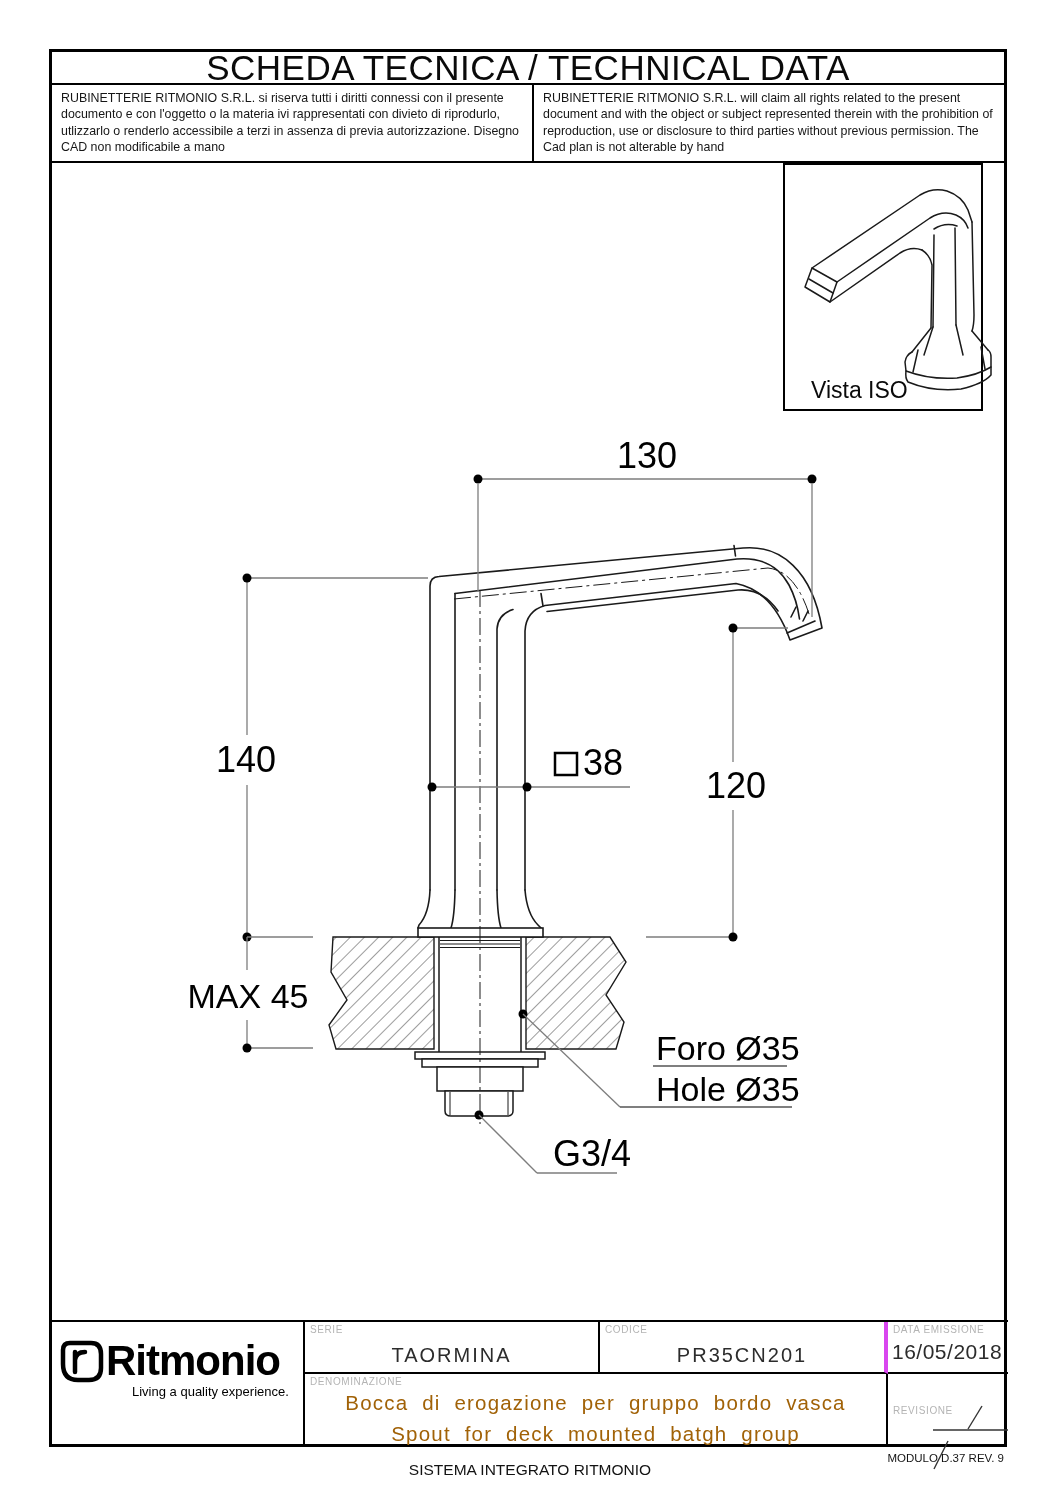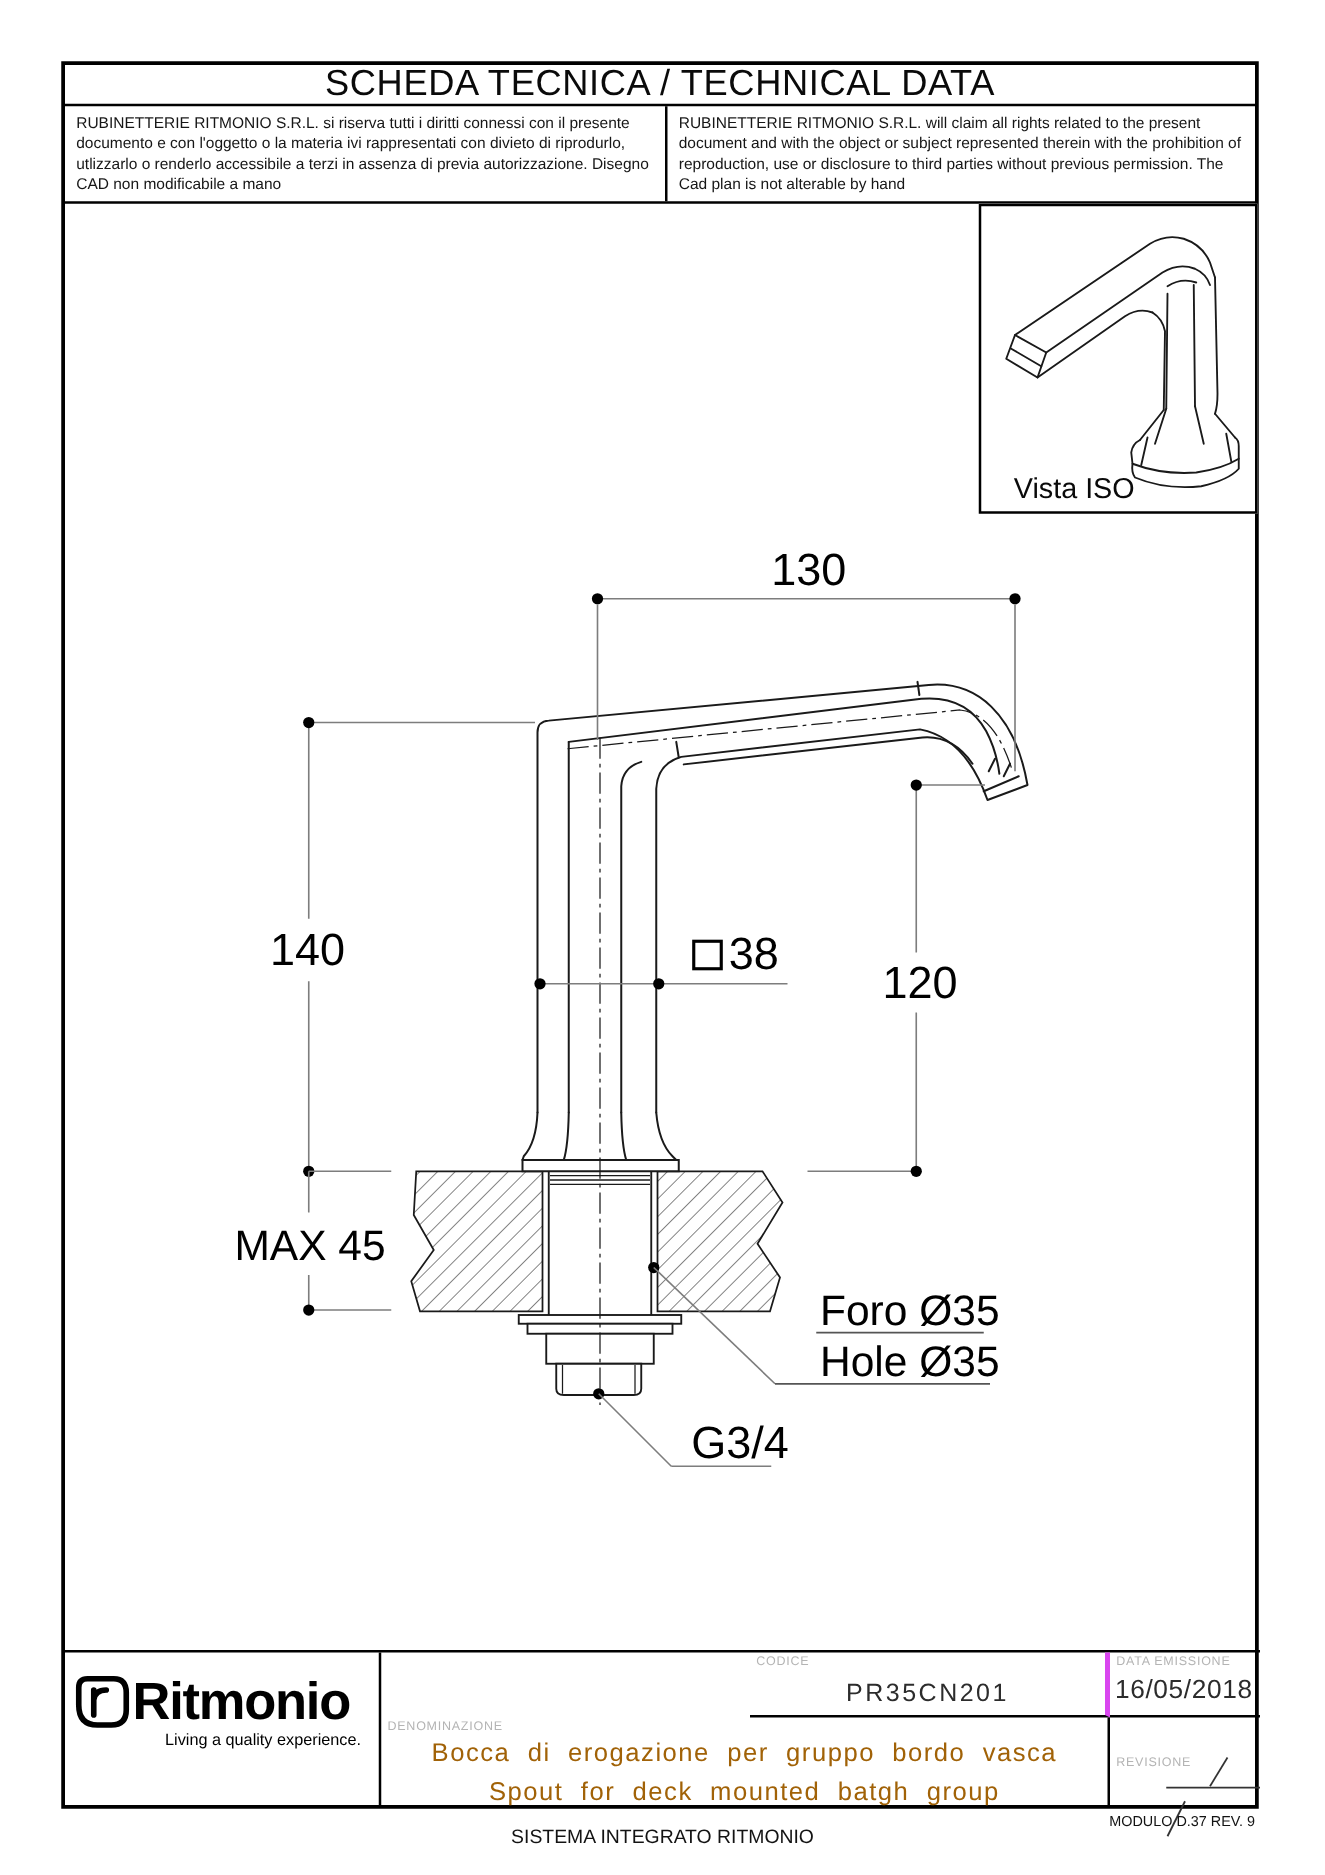--- a/index.html
+++ b/index.html
@@ -3,28 +3,28 @@
 <meta charset="utf-8">
 <style>
   html,body{margin:0;padding:0;background:#e8e8e8;}
   .page{position:relative;width:1060px;height:1500px;background:#ffffff;
         font-family:"Liberation Sans",sans-serif;color:#111;overflow:hidden;}
   .frame{position:absolute;left:49px;top:49px;width:958px;height:1398px;
          border:3px solid #000;box-sizing:border-box;}
   .title-row{position:absolute;left:52px;top:52px;width:952px;height:33px;
              border-bottom:2px solid #000;box-sizing:border-box;
              display:flex;align-items:center;justify-content:center;
-             font-size:29px;letter-spacing:.5px;color:#0a0a0a;}
+             font-size:35px;letter-spacing:.5px;color:#0a0a0a;}
   .disclaimer-row{position:absolute;left:52px;top:85px;width:952px;height:78px;
              border-bottom:2px solid #000;box-sizing:border-box;display:flex;}
   .disclaimer-col{box-sizing:border-box;padding:5px 9px 0 9px;font-size:12.4px;
              line-height:16.3px;color:#161616;}
   .disclaimer-it{width:482px;border-right:2px solid #000;}
   .disclaimer-en{flex:1;}
-  .iso-box{position:absolute;left:783px;top:163px;width:223px;height:248px;
+  .iso-box{position:absolute;left:783px;top:163px;width:200px;height:248px;
            border:2px solid #000;box-sizing:border-box;background:#fff;}
   .iso-label{position:absolute;left:26px;top:212px;font-size:23px;color:#0a0a0a;}
   .main-svg{position:absolute;left:50px;top:162px;}
   
   .title-block{position:absolute;left:52px;top:1320px;width:956px;height:125px;
                box-sizing:border-box;border-top:2px solid #000;}
   .tb-cell{position:absolute;box-sizing:border-box;}
   .tb-label{position:absolute;left:5px;top:2px;font-size:10px;letter-spacing:.6px;
             color:#b4b4b4;}
   .logo-cell{left:0;top:0;width:253px;height:123px;border-right:2px solid #000;}
@@ -241,20 +241,24 @@
           <svg width="44" height="46" viewBox="0 0 44 46">
             <path d="M10,3 L31,3 Q41,3 41,14 L41,28 Q41,40 29,40 L18,40 Q3,40 3,24 L3,10 Q3,3 10,3 Z" fill="none" stroke="#000" stroke-width="4.5"></path>
             <path d="M15,12 L15,32 M15,20 Q16,12 25,12" fill="none" stroke="#000" stroke-width="4.5" stroke-linecap="round"></path>
           </svg>
           <span class="brand-text">Ritmonio</span>
         </div>
         <div class="tagline">Living a quality experience.</div>
       </div>
     </div>
 
+    <div class="tb-cell serie-cell">
+      <span class="tb-label">SERIE</span>
+      <div class="tb-value">TAORMINA</div>
+    </div>
 
     <div class="tb-cell codice-cell">
       <span class="tb-label">CODICE</span>
       <div class="tb-value">PR35CN201</div>
     </div>
 
     <div class="tb-cell data-cell">
       <span class="tb-label">DATA  EMISSIONE</span>
       <div class="tb-value data-value">16/05/2018</div>
     </div>

